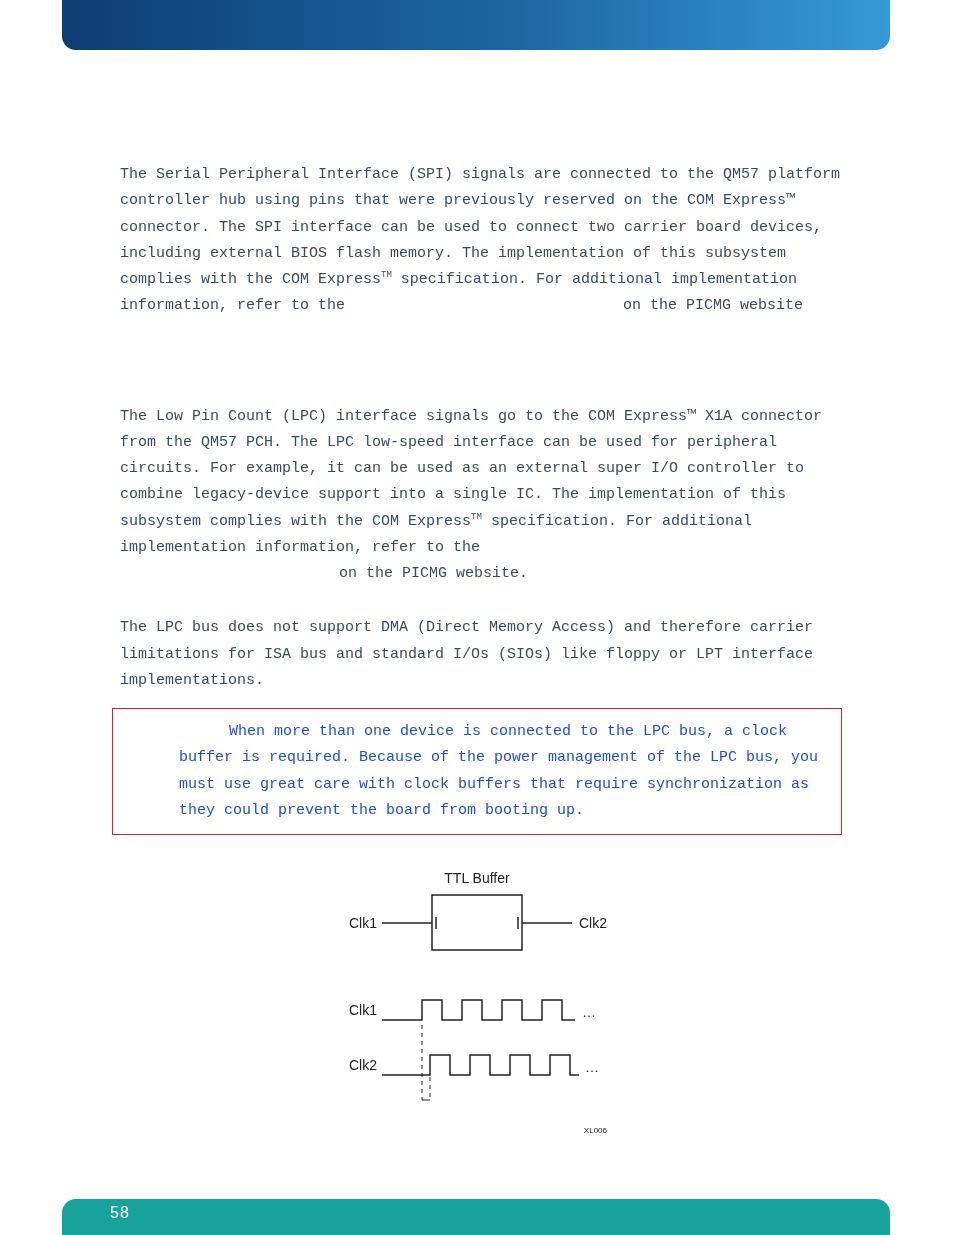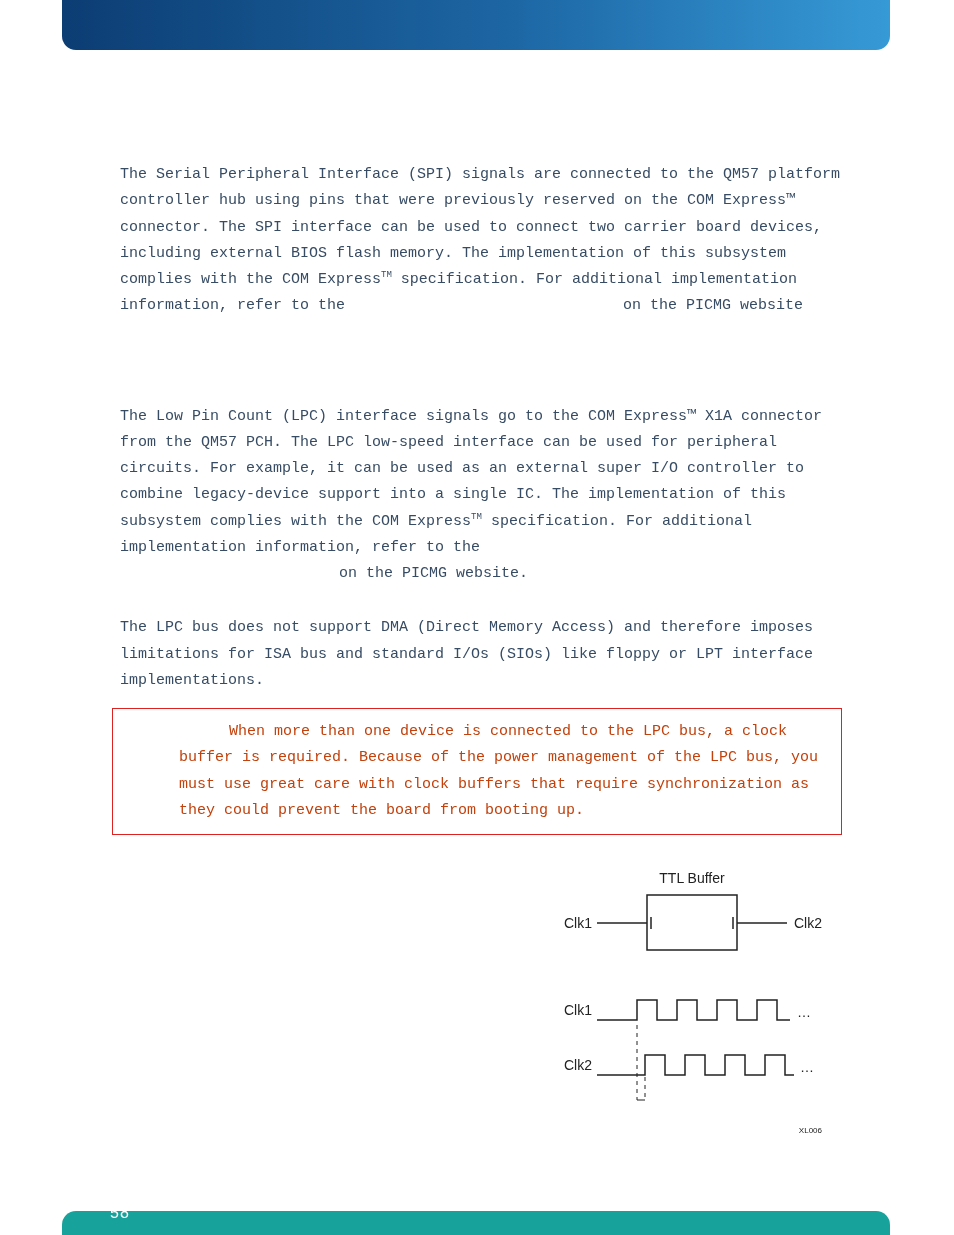--- a/index.html
+++ b/index.html
@@ -1,43 +1,43 @@
 <!DOCTYPE html>
 <html><head>
 <meta charset="utf-8">
 <style>
   html,body{margin:0;padding:0;background:#fff;}
   body{width:954px;height:1235px;position:relative;font-family:"Courier New",monospace;color:#374c64;font-size:15px;line-height:1.75;}
   .top-banner{position:absolute;left:62px;right:64px;top:0;height:50px;background:linear-gradient(90deg,#0c3d73 0%,#1d67a5 55%,#369ad6 100%);border-bottom-left-radius:14px;border-bottom-right-radius:14px;}
   .content{position:absolute;left:112px;right:112px;top:162px;}
   .para{margin:0 0 28px 8px;text-align:left;}
-  .note-box{border:1.5px solid #d22;padding:10px 18px 10px 66px;margin:8px 0 30px 0;color:#c2410c;}
-  .bottom-banner{position:absolute;left:62px;right:64px;bottom:0;height:24px;background:#17a29b;border-top-left-radius:14px;border-top-right-radius:14px;color:#fff;}
+  .note-box{border:1.5px solid #d22;padding:10px 18px 10px 66px;margin:8px 0 30px 0;color:#1d4ed8;}
+  .bottom-banner{position:absolute;left:62px;right:64px;bottom:0;height:36px;background:#17a29b;border-top-left-radius:14px;border-top-right-radius:14px;color:#fff;}
   .page-num{position:absolute;left:48px;bottom:8px;font-family:Arial,Helvetica,sans-serif;font-size:16px;letter-spacing:1px;}
-  .figure-wrap{width:100%;display:flex;justify-content:flex-end;}
+  .figure-wrap{width:100%;display:flex;justify-content:center;}
   svg text{font-family:Arial,Helvetica,sans-serif;fill:#222;}
 </style>
 </head>
 <body>
 
 <div class="top-banner"></div>
 
 <div class="content">
 
   <p class="para">
     <span>The Serial Peripheral Interface (SPI) signals are connected to the QM57 platform controller hub using pins that were previously reserved on the COM Express™ connector. The SPI interface can be used to connect two carrier board devices, including external BIOS flash memory. The implementation of this subsystem complies with the COM Express</span><sup style="font-size:9px;">TM</sup><span> specification. For additional implementation information, refer to the </span><span style="display:inline-block;width:260px;"></span><span> on the PICMG website</span>
   </p>
 
   <div style="height:56px;"></div>
 
   <p class="para">
     <span>The Low Pin Count (LPC) interface signals go to the COM Express™ X1A connector from the QM57 PCH.  The LPC low-speed interface can be used for peripheral circuits.  For example, it can be used as an external super I/O controller to combine legacy-device support into a single IC. The implementation of this subsystem complies with the COM Express</span><sup style="font-size:9px;">TM</sup><span> specification. For additional implementation information, refer to the </span><br><span style="display:inline-block;width:210px;"></span><span> on the PICMG website.</span>
   </p>
 
-  <p class="para" style="margin-bottom:14px;">The LPC bus does not support DMA (Direct Memory Access) and therefore imposes limitations for ISA bus and standard I/Os (SIOs) like floppy or LPT interface implementations.</p>
+  <p class="para" style="margin-bottom:14px;">The LPC bus does not support DMA (Direct Memory Access) and therefore carrier limitations for ISA bus and standard I/Os (SIOs) like floppy or LPT interface implementations.</p>
 
   <div class="note-box">
     <span style="display:inline-block;width:50px;"></span><span>When more than one device is connected to the LPC bus, a clock buffer is required. Because of the power management of the LPC bus, you must use great care with clock buffers that require synchronization as they could prevent the board from booting up.</span>
   </div>
 
   <div class="figure-wrap">
     <svg width="300" height="290">
 
       <text x="150" y="18" text-anchor="middle" font-size="14">TTL Buffer</text>
       <rect x="105" y="30" width="90" height="55" fill="none" stroke="#222" stroke-width="1.5"></rect>

